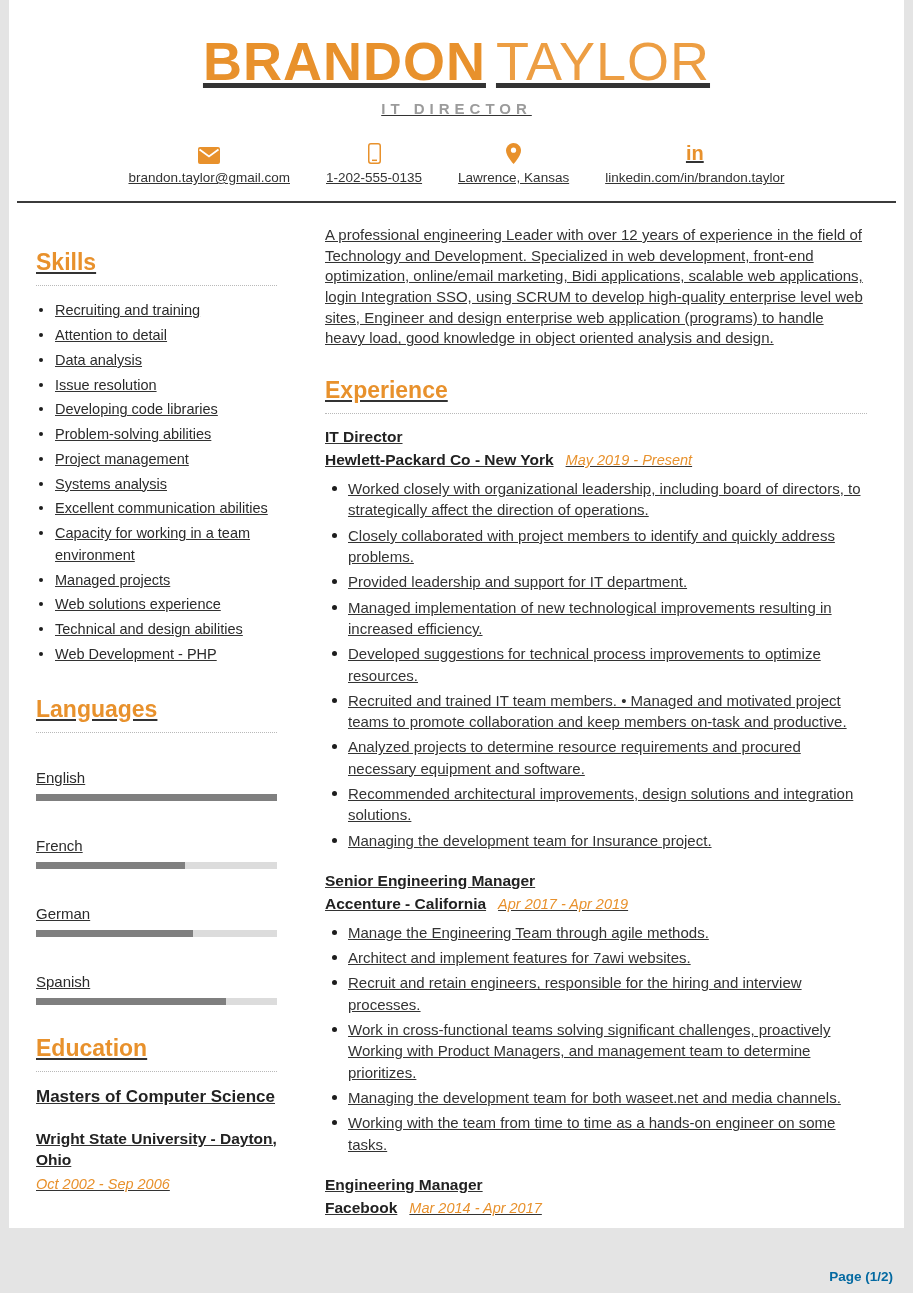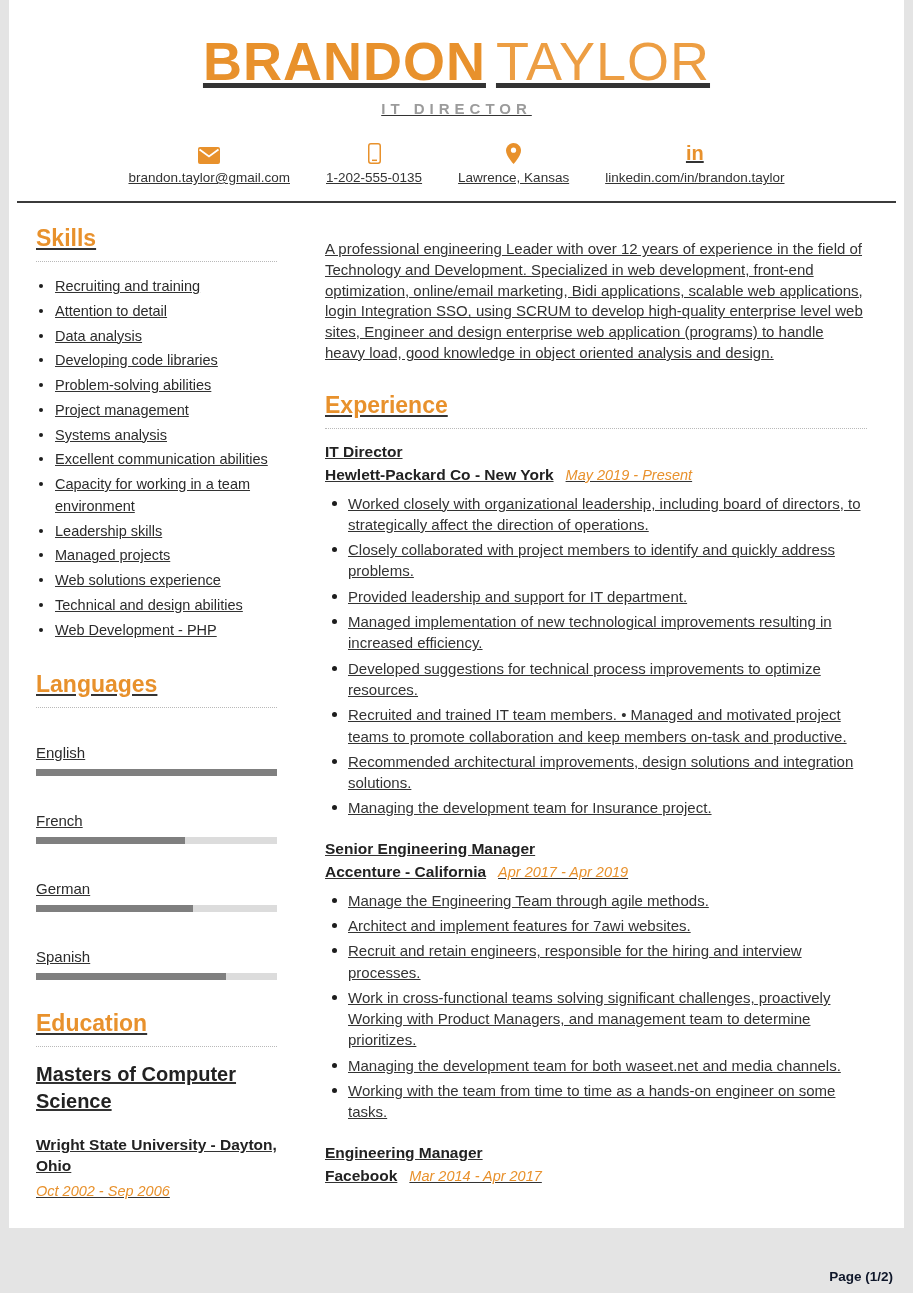--- a/index.html
+++ b/index.html
@@ -48,21 +48,21 @@
   }
 
   
   .languages-section { margin-bottom:30px; }
   .lang-item { margin-bottom:14px; }
   .lang-name { font-size:15px; color:#2b2b2b; margin-bottom:8px;margin-top:36px; }
   .lang-track { height:7px; background:#dcdcdc; width:100%; }
   .lang-fill { height:100%; background:#7f7f7f; }
 
   
-  .edu-degree { font-weight:700; font-size:20px; color:#222; line-height:1.35; margin-bottom:20px; }
+  .edu-degree { font-weight:700; font-size:17px; color:#222; line-height:1.35; margin-bottom:20px; }
   .edu-school { font-weight:700; font-size:15.5px; color:#222; line-height:1.35; }
   .edu-dates { margin-top:6px; color:#E8912C; font-style:italic; font-size:14.5px; }
 
   
   .summary-section { margin-bottom:28px; }
   .summary-text { font-size:15px; color:#333; line-height:1.38; margin:0; }
 
   
   .job { margin-bottom:21px; }
   .job:last-child { margin-bottom:0; }
@@ -72,21 +72,21 @@
   .job-bullets { list-style:none; margin:9px 0 0; padding:0; font-size:15px; color:#333; }
   .job-bullets li { position:relative; padding-left:23px; line-height:1.42; margin-bottom:4px; }
   .job-bullets li::before {
     content:""; position:absolute; left:7px; top:8px;
     width:5px; height:5px; border-radius:50%; background:#1d1d1d;
   }
 
   
   .page-footer {
     position:absolute; right:20px; bottom:9px;
-    color:#0f172a; font-size:13.5px; font-weight:700;
+    color:#0369a1; font-size:13.5px; font-weight:700;
   }
 </style>
 </head>
 <body>
 
 <div class="page">
 
   <div class="header">
     <div class="name">
       <span class="first">BRANDON</span><span class="last">TAYLOR</span>
@@ -135,27 +135,27 @@
   <div class="columns">
 
     <div class="col-left">
 
       <div class="skills-section">
         <h2 class="section-heading">Skills</h2>
         <ul class="skills-list">
           <li>Recruiting and training</li>
           <li>Attention to detail</li>
           <li>Data analysis</li>
+          <li>Issue resolution</li>
           <li>Developing code libraries</li>
           <li>Problem-solving abilities</li>
           <li>Project management</li>
           <li>Systems analysis</li>
           <li>Excellent communication abilities</li>
           <li>Capacity for working in a team environment</li>
-          <li>Leadership skills</li>
           <li>Managed projects</li>
           <li>Web solutions experience</li>
           <li>Technical and design abilities</li>
           <li>Web Development - PHP</li>
         </ul>
       </div>
 
       <div class="languages-section">
         <h2 class="section-heading">Languages</h2>
         <div class="lang-item">
@@ -209,20 +209,21 @@
           <div class="job-line">
             <span>Hewlett-Packard Co - New York</span><span class="job-dates">May 2019 - Present</span>
           </div>
           <ul class="job-bullets">
             <li>Worked closely with organizational leadership, including board of directors, to strategically affect the direction of operations.</li>
             <li>Closely collaborated with project members to identify and quickly address problems.</li>
             <li>Provided leadership and support for IT department.</li>
             <li>Managed implementation of new technological improvements resulting in increased efficiency.</li>
             <li>Developed suggestions for technical process improvements to optimize resources.</li>
             <li>Recruited and trained IT team members. • Managed and motivated project teams to promote collaboration and keep members on-task and productive.</li>
+            <li>Analyzed projects to determine resource requirements and procured necessary equipment and software.</li>
             <li>Recommended architectural improvements, design solutions and integration solutions.</li>
             <li>Managing the development team for Insurance project.</li>
           </ul>
         </div>
 
         <div class="job">
           <div class="job-title">Senior Engineering Manager</div>
           <div class="job-line">
             <span>Accenture - California</span><span class="job-dates">Apr 2017 - Apr 2019</span>
           </div>

